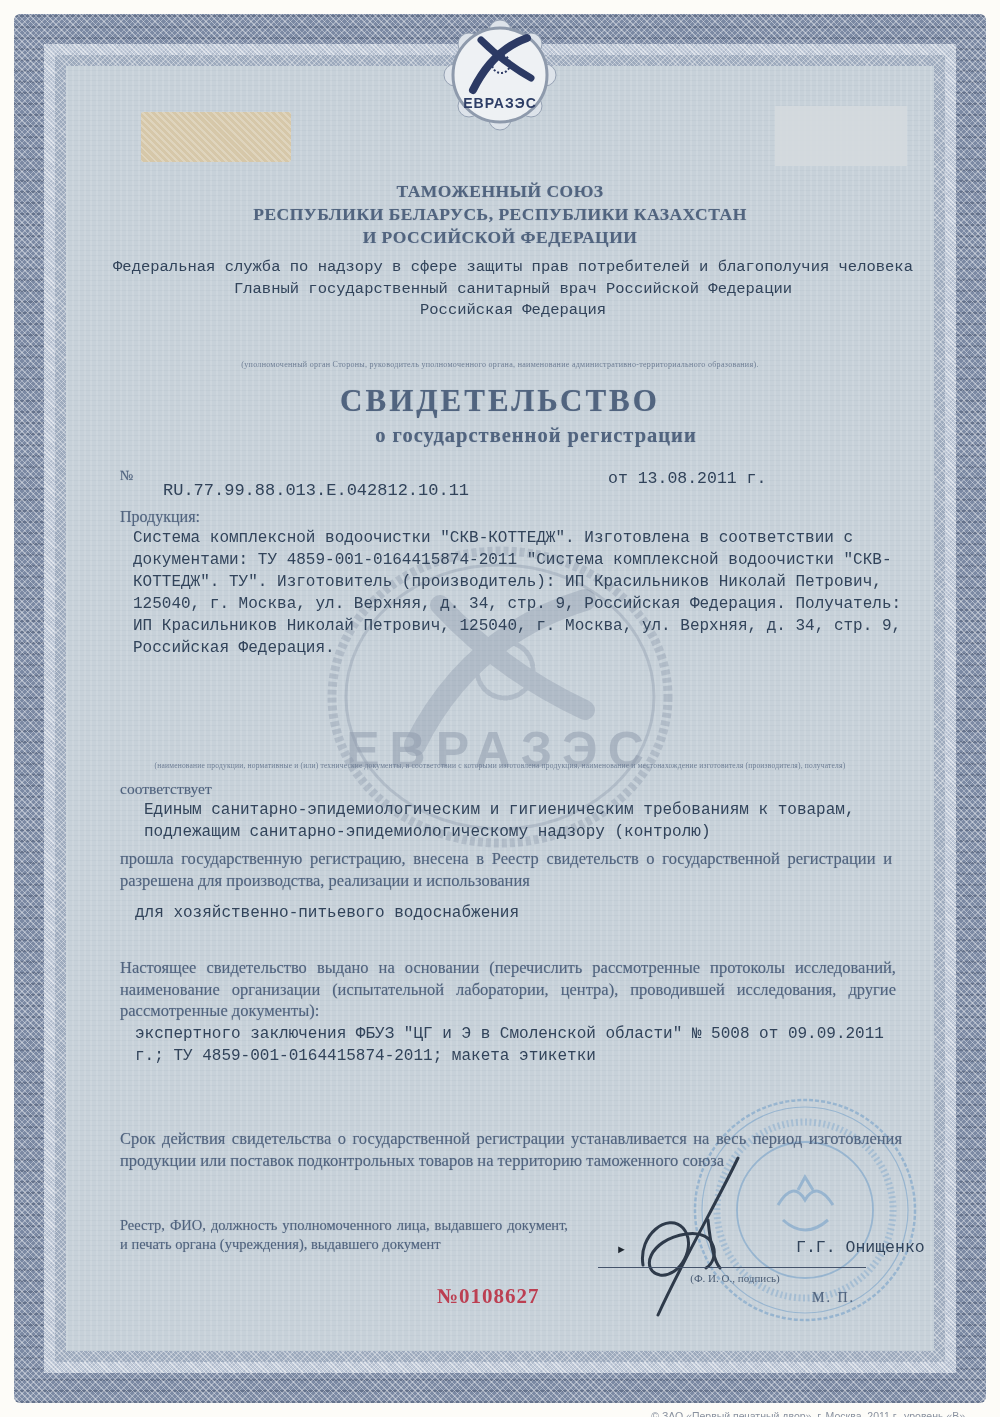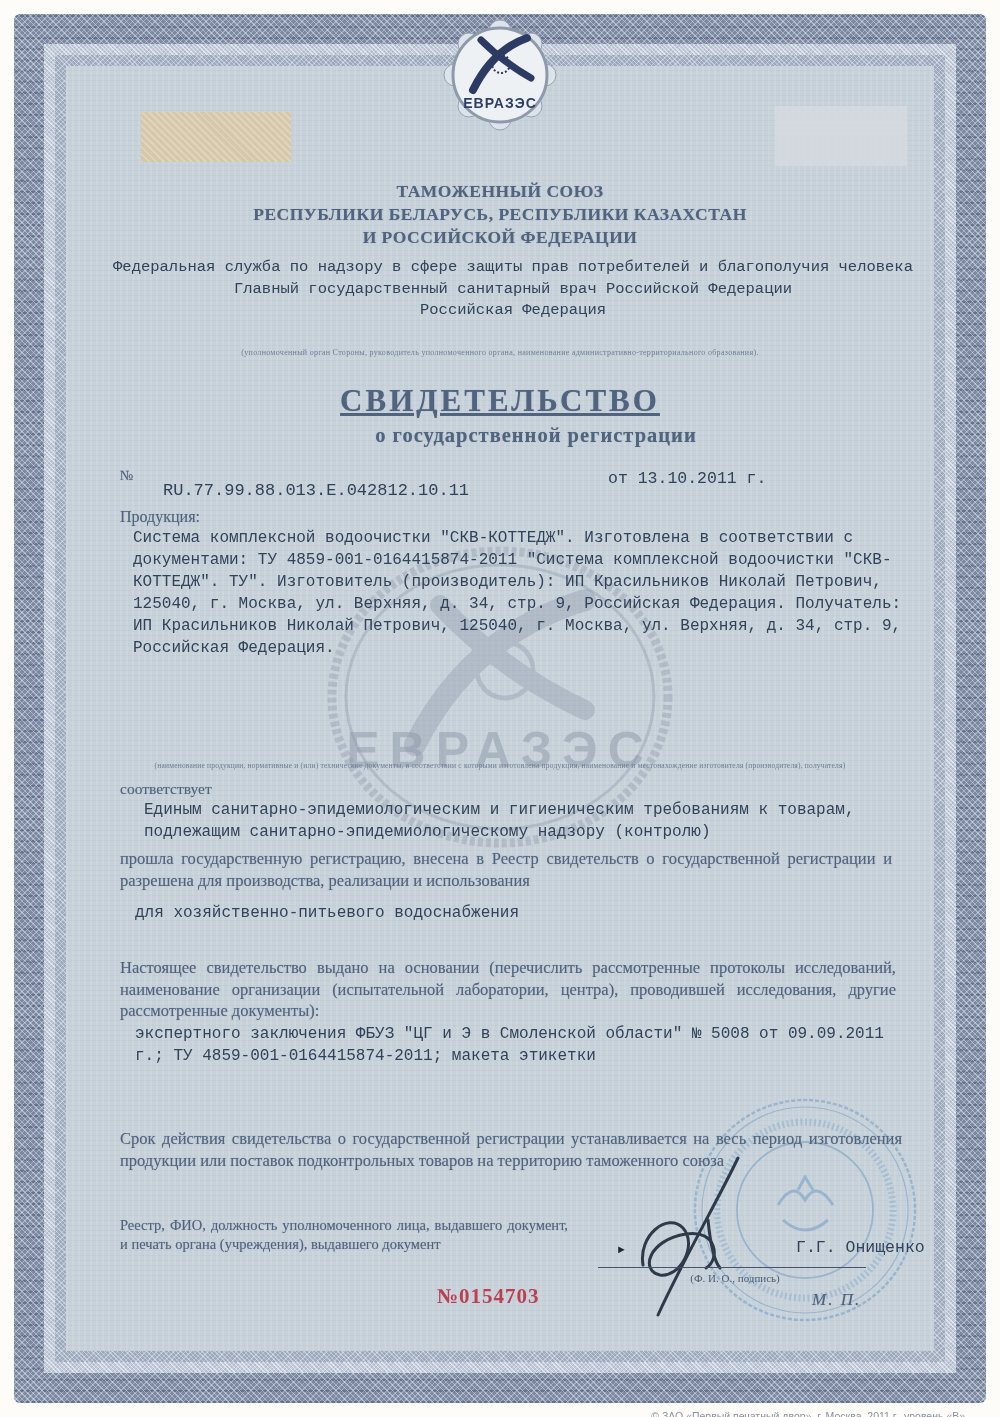--- a/index.html
+++ b/index.html
@@ -37,22 +37,22 @@
       background:#d5dade;opacity:.85;}
   
   .emblem{position:absolute;left:50%;top:16px;transform:translateX(-50%);z-index:6;}
   
   .print{color:var(--print,#51647f);text-shadow:0 0 1px rgba(81,100,127,.45);}
   .typed{font-family:Liberation Mono, monospace;color:var(--typed,#31435a);padding-left:13px;}
   .abs{position:absolute;z-index:3;}
   .ctr{left:0;width:1000px;text-align:center;}
   .hdr{font-weight:bold;font-size:17.5px;line-height:22px;letter-spacing:.5px;}
   .auth{font-size:15.5px;line-height:21.5px;}
-  .micro{font-size:8px;letter-spacing:.3px;color:#6d7d94;}
-  .title-main{font-weight:bold;font-size:31px;letter-spacing:3px;text-decoration:underline;}
+  .micro{font-size:8px;letter-spacing:.3px;color:#6d7d94;margin-top:12px;}
+  .title-main{font-weight:bold;font-size:31px;letter-spacing:3px;}
   .title-sub{font-weight:bold;font-size:20.5px;letter-spacing:1px;}
   .body-serif{font-size:16.5px;line-height:21.5px;text-align:justify;}
   .body-typed{font-size:16px;line-height:22px;}
   .footnote{font-size:7.5px;color:#6d7d94;letter-spacing:.2px;white-space:nowrap;}
   .serial{font-family:"Liberation Serif",serif;font-weight:bold;font-size:21px;
           color:var(--serial_red,#bc3f52);letter-spacing:1px;}
   .sig-line{position:absolute;left:598px;top:1267px;width:268px;height:1px;background:#44536b;z-index:4;}
   .copyright{font-family:"Liberation Sans",sans-serif;font-size:10.5px;color:#8a92a0;}
   svg{display:block;}
 </style>
@@ -112,21 +112,21 @@
   <div class="abs ctr typed auth" style="top:279px;">Главный государственный санитарный врач Российской Федерации</div>
   <div class="abs ctr typed auth" style="top:300px;">Российская Федерация</div>
 
   <div class="abs ctr micro" style="top:348px;">(уполномоченный орган Стороны, руководитель уполномоченного органа, наименование административно-территориального образования).</div>
 
   <div class="abs ctr print title-main" style="top:383px;">СВИДЕТЕЛЬСТВО</div>
   <div class="abs ctr print title-sub" style="top:424px;margin-left:36px;">о государственной регистрации</div>
 
   <div class="abs print" style="left:120px;top:468px;font-size:14px;">№</div>
   <div class="abs typed" style="left:150px;top:471px;font-size:17px;margin-top:10px;">RU.77.99.88.013.Е.042812.10.11</div>
-  <div class="abs typed" style="left:595px;top:469px;font-size:16.5px;">от 13.10.2011 г.</div>
+  <div class="abs typed" style="left:595px;top:469px;font-size:16.5px;">от 13.08.2011 г.</div>
 
   <div class="abs print" style="left:120px;top:508px;font-size:16px;">Продукция:</div>
   <div class="abs typed body-typed" style="left:120px;top:527px;width:778px;">Система комплексной водоочистки "СКВ-КОТТЕДЖ". Изготовлена в соответствии с документами: ТУ 4859-001-0164415874-2011 "Система комплексной водоочистки "СКВ-КОТТЕДЖ". ТУ". Изготовитель (производитель): ИП Красильников Николай Петрович, 125040, г. Москва, ул. Верхняя, д. 34, стр. 9, Российская Федерация.  Получатель: ИП Красильников Николай Петрович, 125040, г. Москва, ул. Верхняя, д. 34, стр. 9, Российская Федерация.</div>
 
   <div class="abs ctr footnote" style="top:761px;">(наименование продукции, нормативные и (или) технические документы, в соответствии с которыми изготовлена продукция, наименование и местонахождение изготовителя (производителя), получателя)</div>
 
   <div class="abs print" style="left:120px;top:780px;font-size:15.5px;">соответствует</div>
   <div class="abs typed body-typed" style="left:122px;top:799px;width:772px;margin-left:9px;">Единым санитарно-эпидемиологическим и гигиеническим требованиям к товарам, подлежащим санитарно-эпидемиологическому надзору (контролю)</div>
 
   <div class="abs print body-serif" style="left:120px;top:848px;width:772px;">прошла государственную регистрацию, внесена в Реестр свидетельств о государственной регистрации и разрешена для производства, реализации и использования</div>
@@ -156,19 +156,19 @@
       <path d="M120,70 C122,90 125,110 132,118"></path>
     </g>
   </svg>
   <div class="abs" style="left:616px;top:1243px;font-size:11px;color:#1e2630;z-index:4;">►</div>
 
   <div class="abs typed" style="left:783px;top:1238px;font-size:16.5px;z-index:4;">Г.Г. Онищенко</div>
 
   <div class="sig-line"></div>
   <div class="abs" style="left:620px;top:1272px;width:230px;text-align:center;font-size:11px;color:#4a5c74;z-index:4;">(Ф. И. О., подпись)</div>
 
-  <div class="abs serial" style="left:437px;top:1284px;z-index:4;">№0154703</div>
+  <div class="abs serial" style="left:437px;top:1284px;z-index:4;">№0108627</div>
 
-  <div class="abs print" style="left:812px;top:1290px;font-size:17px;letter-spacing:2px;z-index:4;font-style:italic;">М. П.</div>
+  <div class="abs print" style="left:812px;top:1290px;font-size:14px;letter-spacing:2px;z-index:4;">М. П.</div>
 
   <div class="abs copyright" style="right:32px;top:1394px;left:auto;z-index:4;margin-top:16px;">© ЗАО «Первый печатный двор», г. Москва, 2011 г., уровень «В».</div>
 
 </div>
 
 </body></html>

